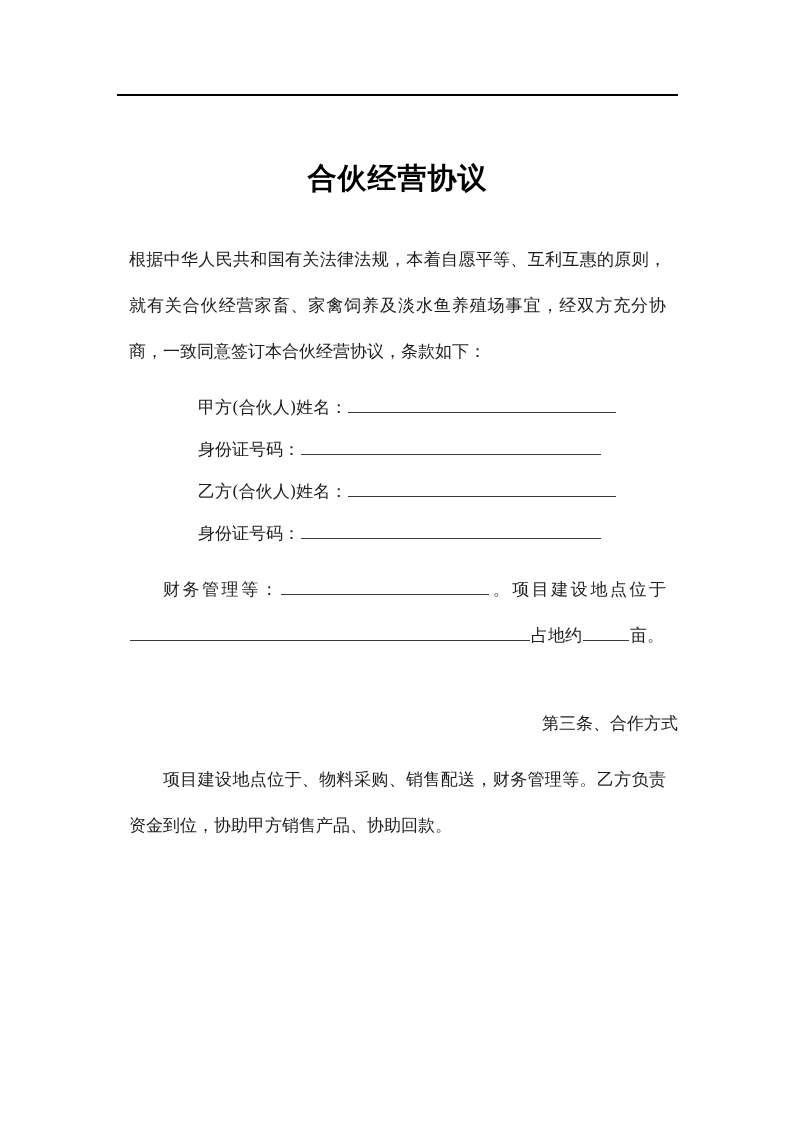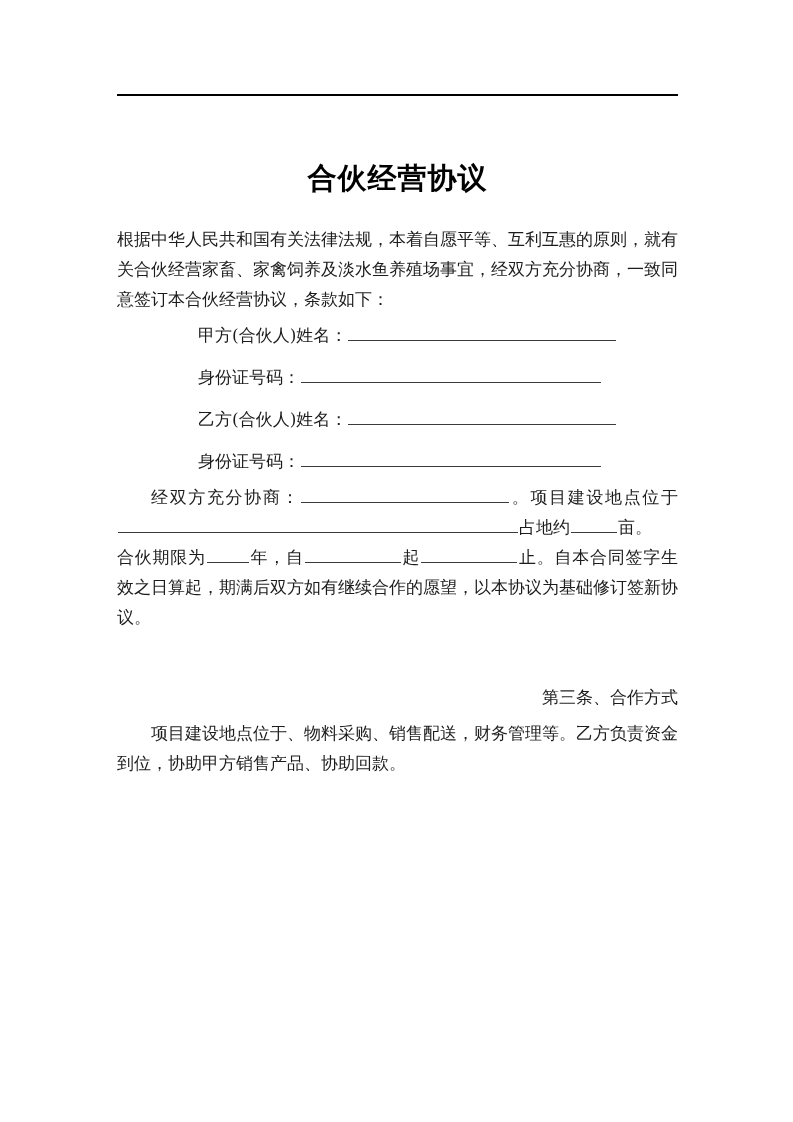--- a/index.html
+++ b/index.html
@@ -49,23 +49,23 @@
     color: #000000;
   }
 
   .body-block {
     position: absolute;
     left: 117px;
     width: 561px;
   }
 
   p.para {
-    margin: 0;
+    margin: 12px;
     font-size: 17px;
-    line-height: 30px;
+    line-height: 46px;
     color: #1c1c1c;
     text-align: justify;
     text-justify: inter-character;
     white-space: normal;
   }
 
   p.para.lead {
     text-indent: 0;
   }
 
@@ -135,25 +135,22 @@
     <p class="fill-line">
       <span>乙方(合伙人)姓名：</span><span class="blank blank-name"></span>
     </p>
 
     <p class="fill-line">
       <span>身份证号码：</span><span class="blank blank-id"></span>
     </p>
 
 
     <p class="para indent2">
-      <span>经双方充分协商：</span><span class="blank blank-proj"></span><span>。项目建设地点位于</span><span class="blank blank-loc"></span><span>占地约</span><span class="blank blank-mu"></span><span>亩。</span>
+      <span>财务管理等：</span><span class="blank blank-proj"></span><span>。项目建设地点位于</span><span class="blank blank-loc"></span><span>占地约</span><span class="blank blank-mu"></span><span>亩。</span>
     </p>
 
-    <p class="para">
-      <span>合伙期限为</span><span class="blank blank-yr"></span><span>年，自</span><span class="blank blank-from"></span><span>起</span><span class="blank blank-to"></span><span>止。自本合同签字生效之日算起，期满后双方如有继续合作的愿望，以本协议为基础修订签新协议。</span>
-    </p>
 
     <p class="section-head" style="margin-top:44px;text-align:right;">第三条、合作方式</p>
 
     <p class="para indent2">项目建设地点位于、物料采购、销售配送，财务管理等。乙方负责资金到位，协助甲方销售产品、协助回款。</p>
 
   </div>
 </div>
 
 </body></html>

